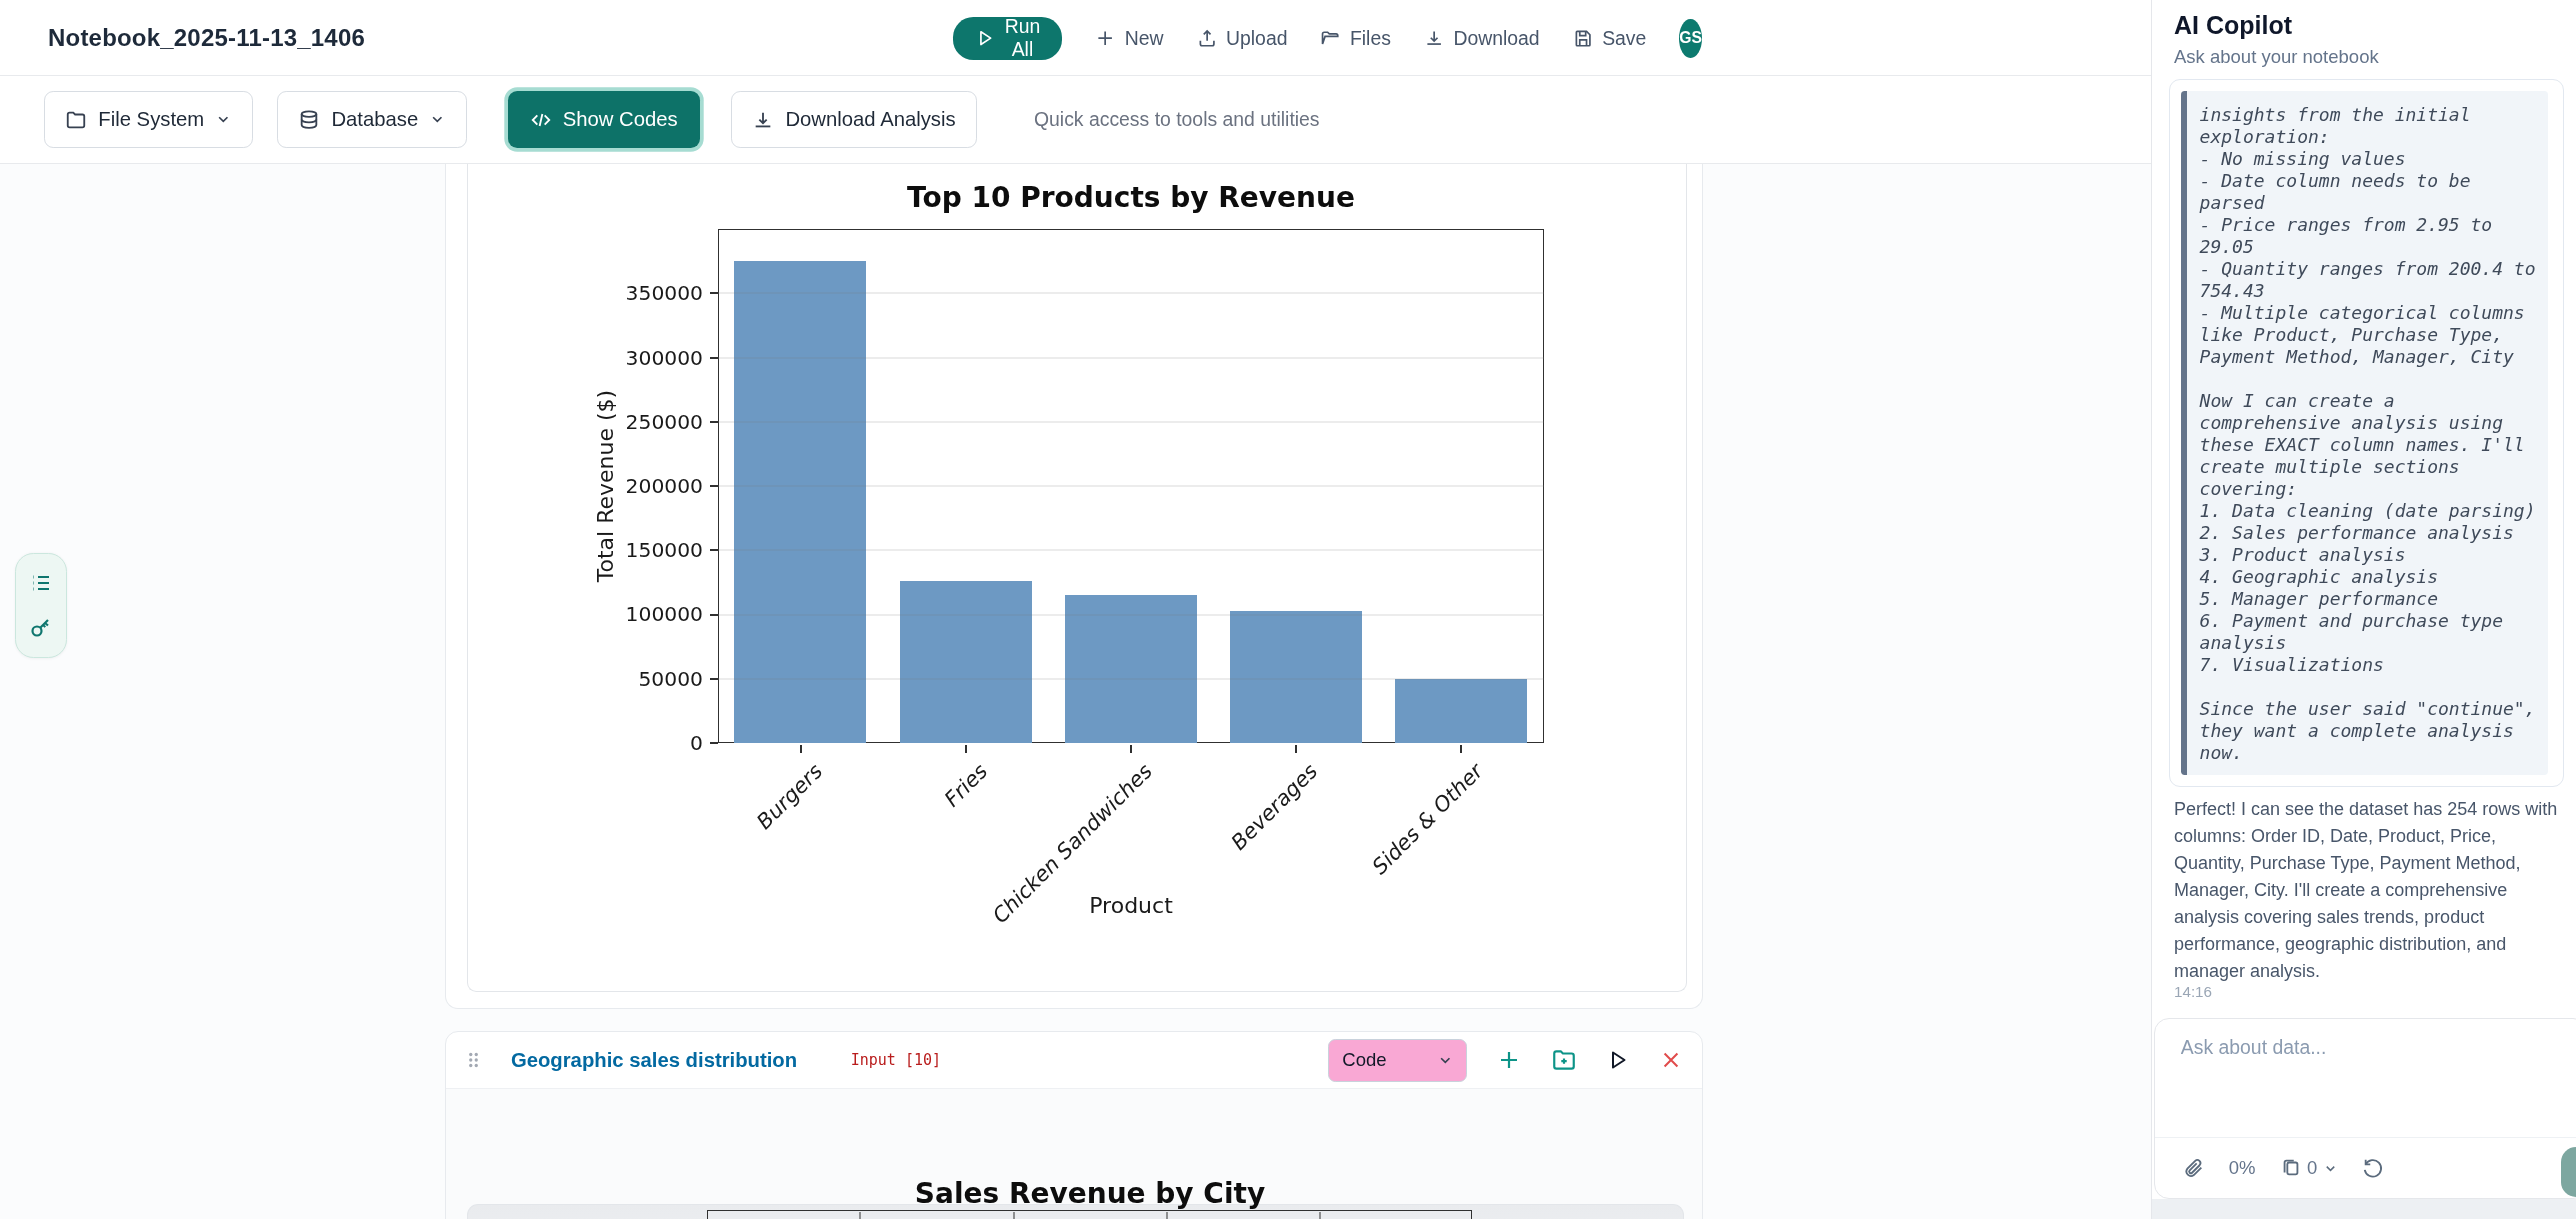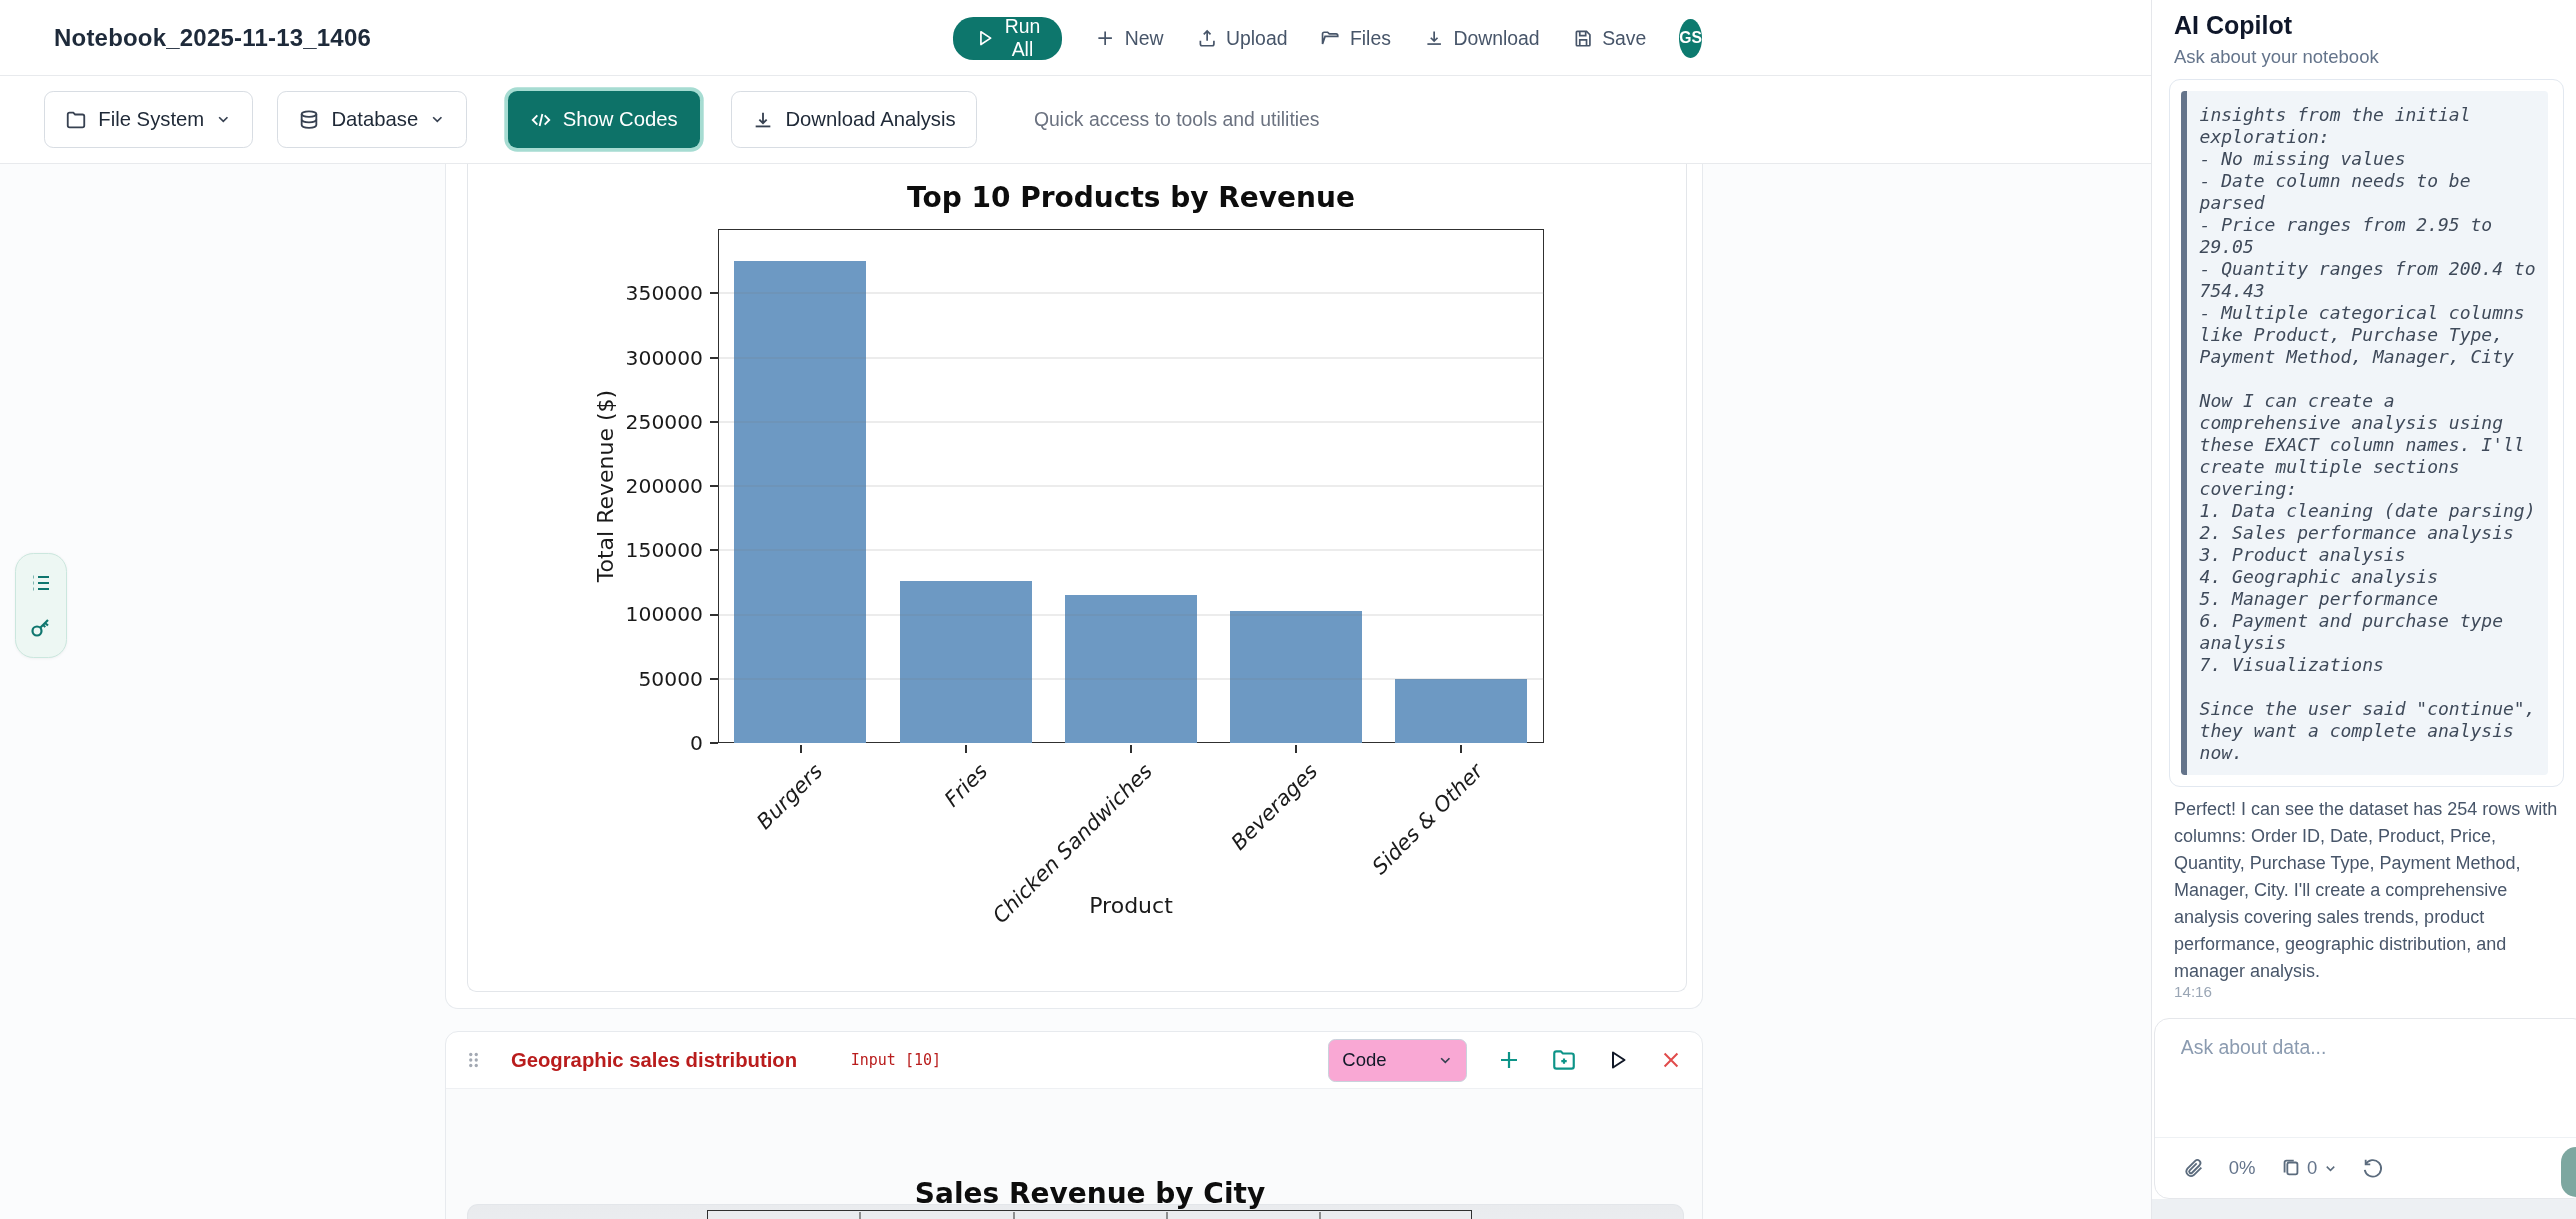--- a/index.html
+++ b/index.html
@@ -4,21 +4,21 @@
 <style>
   * { margin:0; padding:0; box-sizing:border-box; }
   html,body { width:2576px; height:1220px; overflow:hidden; background:#fbfcfd;
               font-family:"Liberation Sans", sans-serif; }
   .abs { position:absolute; }
   svg { display:block; }
 
   
   #header { left:0; top:0; width:2153px; height:76px; background:#fff;
             border-bottom:0.9px solid #e8eaed; z-index:5; }
-  #nb-title { left:54px; top:0; height:76px; display:flex; align-items:center;
+  #nb-title { left:48px; top:0; height:76px; display:flex; align-items:center;
               font-size:24px; font-weight:600; color:#1e2a3a; letter-spacing:0.2px; }
   #header-actions { right:2576px; top:0; height:76px; left:1334px; right:451px;
                     display:flex; align-items:center; gap:33px; justify-content:flex-end; }
   .hdr-btn { display:flex; align-items:center; gap:9.2px; color:#475569; font-size:19.4px;
              background:none; border:none; cursor:pointer; font-family:inherit; }
   .hdr-btn svg { stroke:#475569; }
   #run-all { display:flex; align-items:center; gap:9.2px; background:#0d766c; color:#fff;
              border:none; border-radius:20.3px; height:43px; padding:0 22px; font-size:19.4px;
              font-weight:500; cursor:pointer; font-family:inherit; }
   #avatar { width:39px; height:39px; border-radius:50%; background:#0d7a6f; color:#fff;
@@ -67,21 +67,21 @@
                  font-style:italic; font-size:21px; color:#1a1a1a;
                  transform-origin:100% 0; transform:rotate(-45deg); }
   .axis-label { position:absolute; font-family:"DejaVu Sans", sans-serif; font-size:22px;
                 color:#1a1a1a; white-space:nowrap; }
 
   
   #cell2 { left:445px; top:1031px; width:1258px; height:240px; background:#fff;
            border:0.9px solid #e7eaee; border-radius:13px 13px 0 0; }
   #cell2-header { left:0; top:0; width:100%; height:57px; display:flex; align-items:center;
                   padding:0 20.3px; gap:16.6px; border-bottom:0.9px solid #eef0f3; position:absolute; }
-  #cell2-title { font-size:20.3px; font-weight:600; color:#b91c1c; margin-left:13px; }
+  #cell2-title { font-size:20.3px; font-weight:600; color:#0369a1; margin-left:13px; }
   .mono-label { font-family:"DejaVu Sans Mono", monospace; font-size:15px; color:#b91c1c; }
   #cell2-spacer { flex:1; }
   #lang-select { width:139px; height:43px; border:0.9px solid #c9d2dc; border-radius:7.4px;
                  background:#f9a8d4; display:flex; align-items:center; padding:0 13px;
                  font-size:18.5px; color:#111827; cursor:pointer; }
   #lang-select .sel-label { flex:1; }
   .cell-ic { cursor:pointer; margin-left:13px; }
   #cell2-body { position:absolute; left:0; top:57px; width:100%; bottom:0;
                 background:#fafbfc; border-radius:0; }
   #output-row { position:absolute; left:20.3px; right:20.3px; top:0; height:57px;

